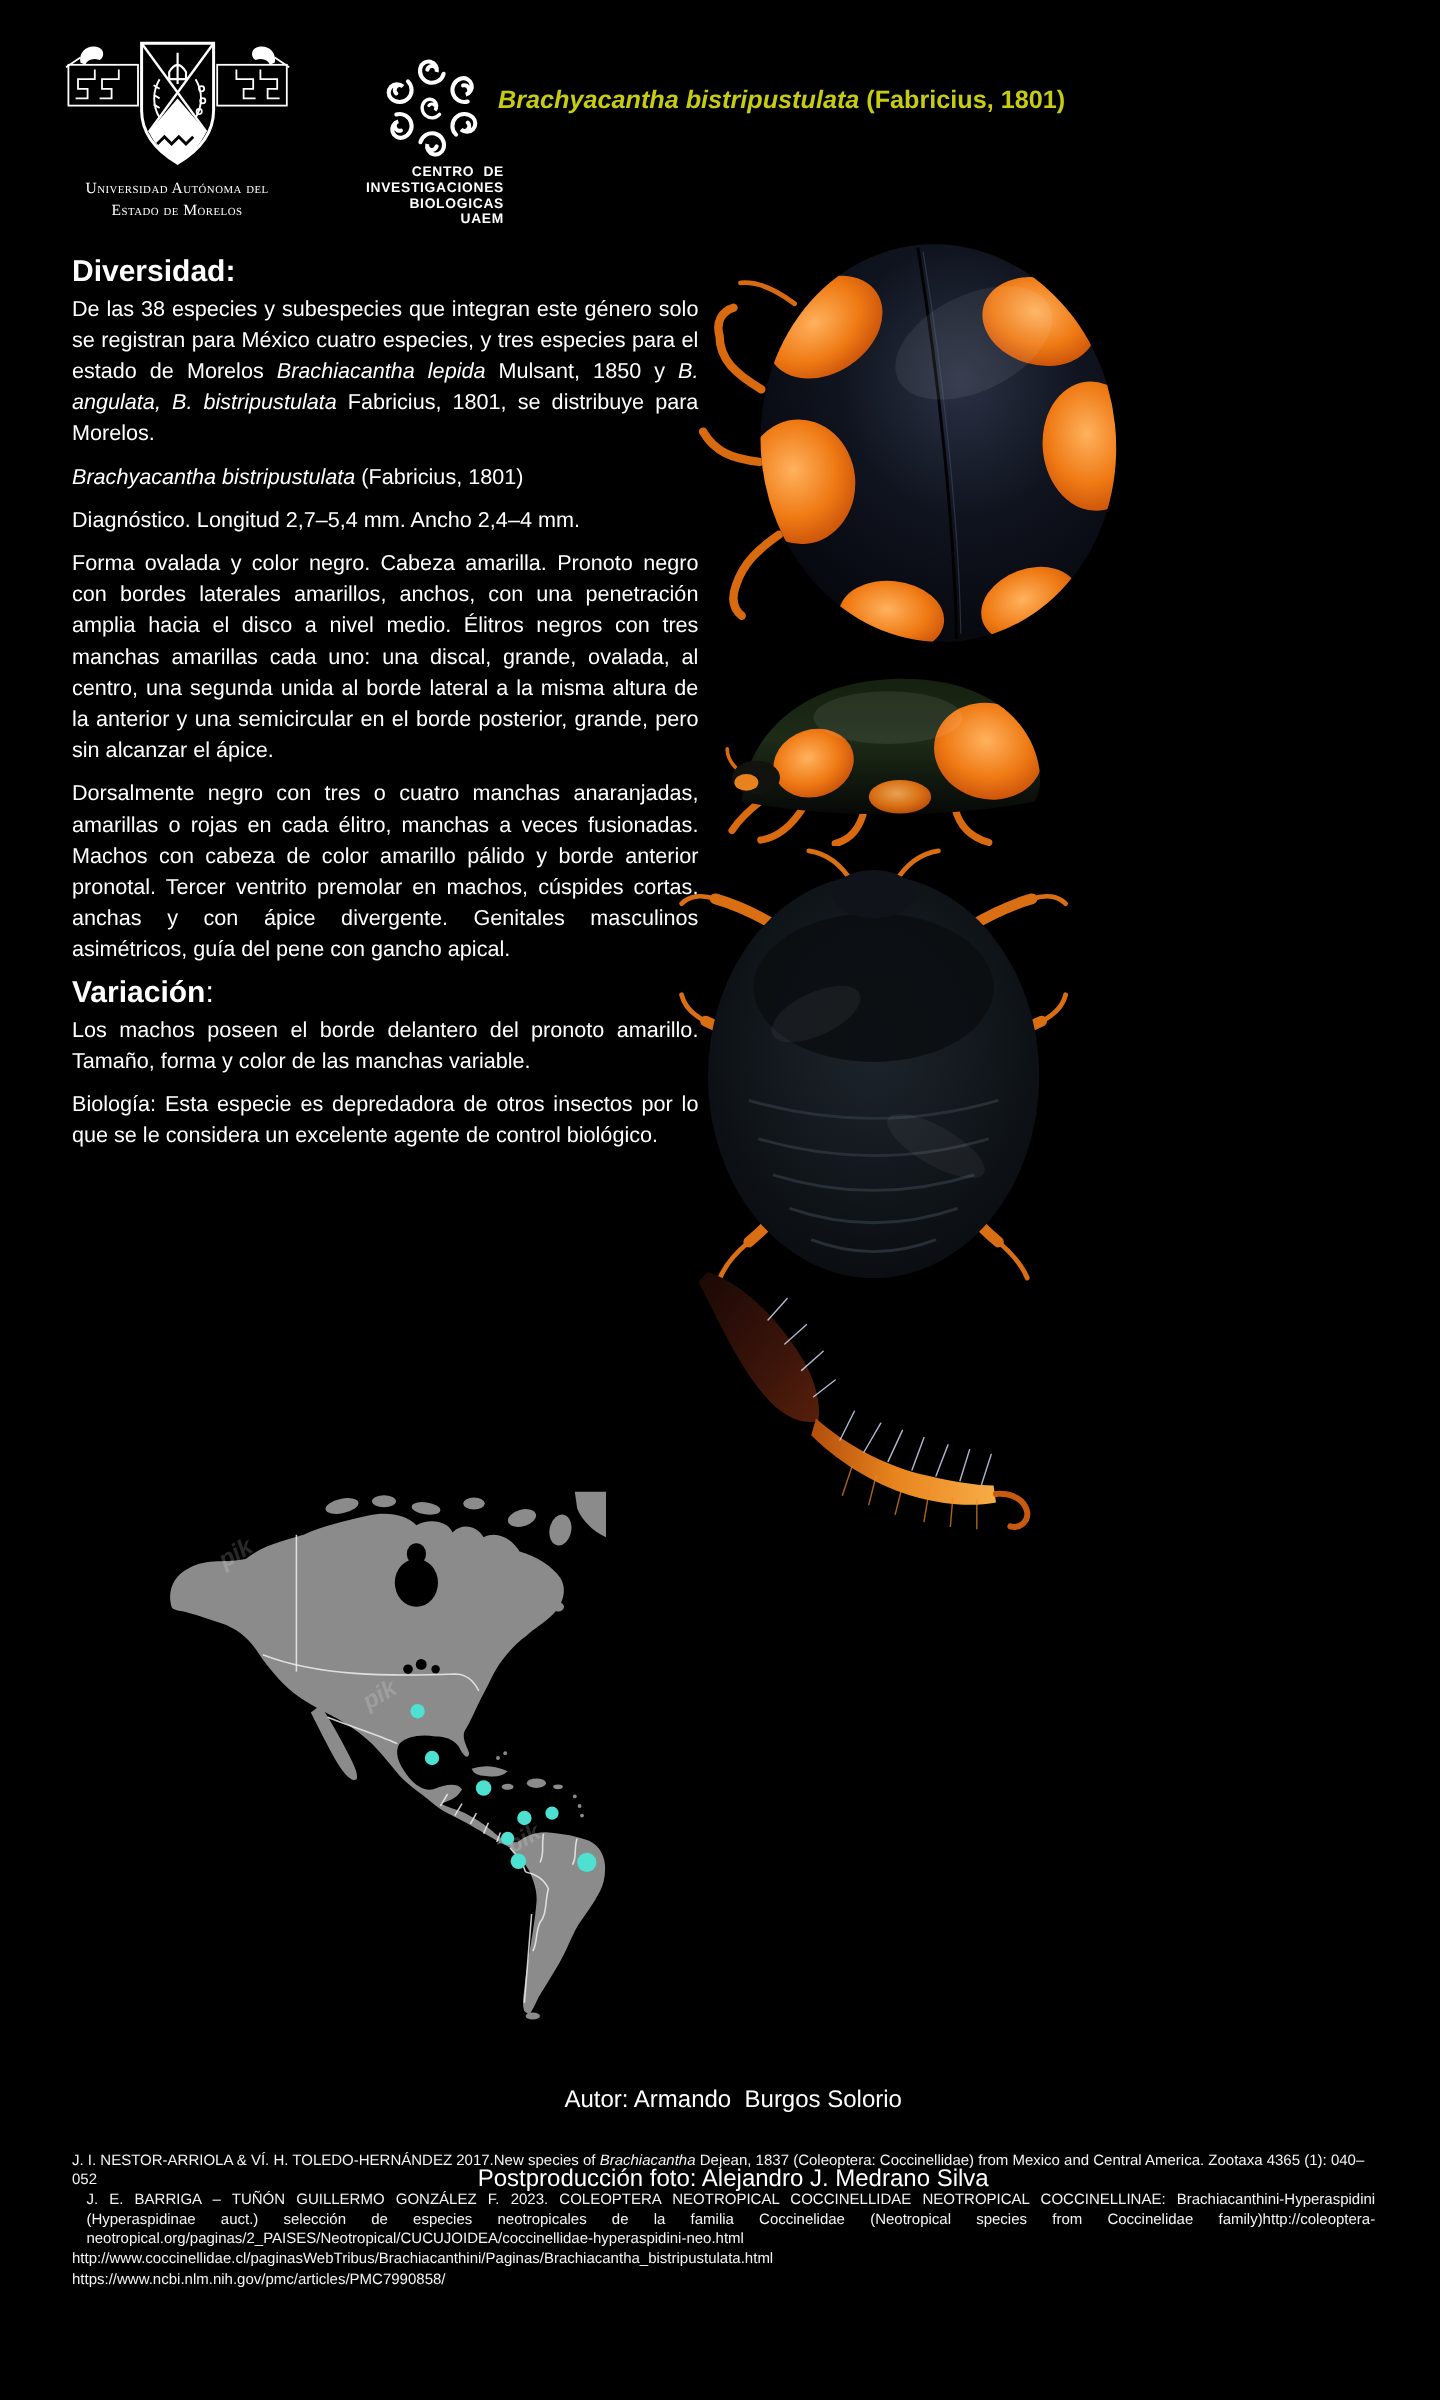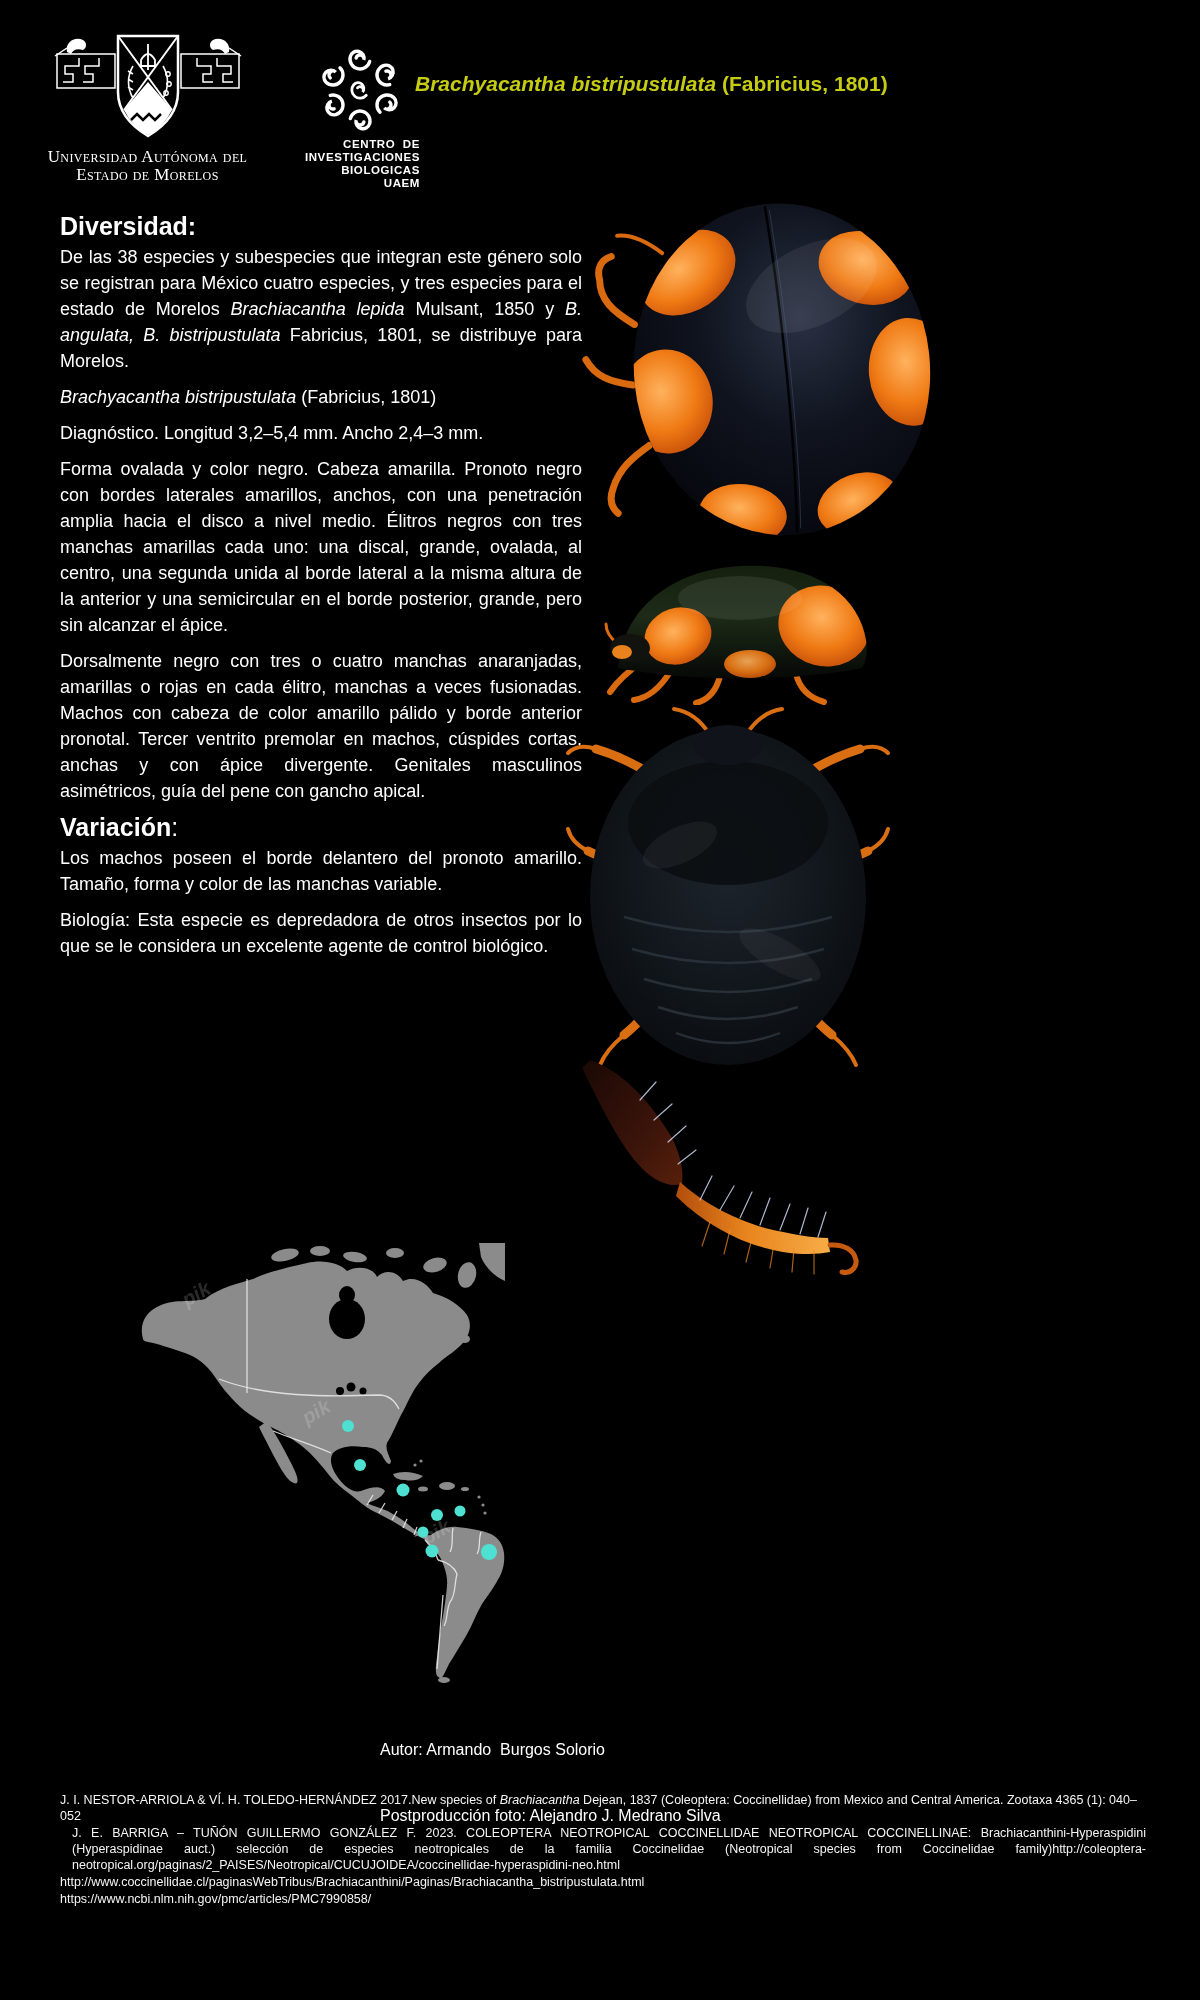--- a/index.html
+++ b/index.html
@@ -2,42 +2,42 @@
 <html><head>
 <meta charset="utf-8">
 <style>
   html,body{margin:0;padding:0;background:#000;}
   .page{position:relative;width:1200px;height:2000px;background:#000;overflow:hidden;
         font-family:"Liberation Sans",sans-serif;color:#fff;}
   
   .uaem-logo{position:absolute;left:35px;top:30px;width:225px;text-align:center;}
   .uaem-logo svg{display:block;margin:0 auto;}
   .uaem-name{font-family:"Liberation Serif",serif;font-variant:small-caps;
-             font-size:17px;line-height:18px;letter-spacing:.4px;color:#fff;}
+             font-size:13px;line-height:18px;letter-spacing:.4px;color:#fff;}
   .cib-logo{position:absolute;left:252px;top:42px;width:120px;text-align:right;margin-left:48px;}
   .cib-logo svg{display:block;margin:0 auto;}
   .cib-name{font-size:11.5px;line-height:13px;font-weight:bold;letter-spacing:.6px;white-space:pre;}
   .poster-title{position:absolute;left:415px;top:72px;font-size:21px;font-weight:bold;
                 color:#c6cc12;white-space:nowrap;}
   .poster-title .sp{font-style:italic;}
   
   .textcol{position:absolute;left:60px;top:213px;width:522px;font-size:18px;line-height:26px;}
   .textcol h2{font-size:25px;line-height:26px;font-weight:bold;margin:0 0 5px 0;}
   .textcol p{margin:0 0 10px 0;}
   .just{text-align:justify;}
   .it{font-style:italic;}
   
   .photo{position:absolute;}
   
   .map{position:absolute;left:135px;top:1243px;width:370px;height:442px;}
   .map .border{fill:none;stroke-width:1.3;opacity:.85;}
   .map .wm{font-size:20px;font-style:italic;font-weight:bold;fill:#fff;opacity:.16;}
   
-  .credits{position:absolute;left:380px;top:1695px;width:440px;text-align:left;
-           font-size:16px;line-height:22px;white-space:pre-wrap;}
+  .credits{position:absolute;left:391px;top:1695px;width:440px;text-align:center;
+           font-size:20px;line-height:22px;white-space:pre-wrap;}
   
   .bib{position:absolute;left:60px;top:1792px;width:1086px;font-size:12.5px;line-height:16px;color:#f4f4f4;}
   .bib p{margin:0 0 1px 0;overflow-wrap:anywhere;}
   .bib .just{text-align:justify;margin-left:12px;}
 </style>
 </head>
 <body>
 
 <div class="page">
 
@@ -98,21 +98,21 @@
     <div class="cib-name">BIOLOGICAS</div>
     <div class="cib-name">UAEM</div>
   </div>
 
   <div class="poster-title"><span class="sp">Brachyacantha bistripustulata</span><span> (Fabricius, 1801)</span></div>
 
   <div class="textcol">
     <h2>Diversidad:</h2>
     <p class="just"><span>De las 38 especies y subespecies que integran este género solo se registran para México cuatro especies, y tres especies para el estado de Morelos </span><span class="it">Brachiacantha lepida</span><span> Mulsant, 1850 y </span><span class="it">B. angulata, B. bistripustulata</span><span> Fabricius, 1801, se distribuye para Morelos.</span></p>
     <p><span class="it">Brachyacantha bistripustulata</span><span> (Fabricius, 1801)</span></p>
-    <p>Diagnóstico. Longitud 3,2–5,4 mm. Ancho 2,4–3 mm.</p>
+    <p>Diagnóstico. Longitud 2,7–5,4 mm. Ancho 2,4–4 mm.</p>
     <p class="just">Forma ovalada y color negro. Cabeza amarilla. Pronoto negro con bordes laterales amarillos, anchos, con una penetración amplia hacia el disco a nivel medio. Élitros negros con tres manchas amarillas cada uno: una discal, grande, ovalada, al centro, una segunda unida al borde lateral a la misma altura de la anterior y una semicircular en el borde posterior, grande, pero sin alcanzar el ápice.</p>
     <p class="just">Dorsalmente negro con tres o cuatro manchas anaranjadas, amarillas o rojas en cada élitro, manchas a veces fusionadas. Machos con cabeza de color amarillo pálido y borde anterior pronotal. Tercer ventrito premolar en machos, cúspides cortas, anchas y con ápice divergente. Genitales masculinos asimétricos, guía del pene con gancho apical.</p>
     <h2><span>Variación</span><span style="font-weight:normal">:</span></h2>
     <p class="just">Los machos poseen el borde delantero del pronoto amarillo. Tamaño, forma y color de las manchas variable.</p>
     <p class="just">Biología: Esta especie es depredadora de otros insectos por lo que se le considera un excelente agente de control biológico.</p>
   </div>
 
   <div class="photo" style="left:580px;top:190px;width:390px;height:360px;">
     <svg width="390" height="360" viewBox="0 0 390 360">
       <defs>

